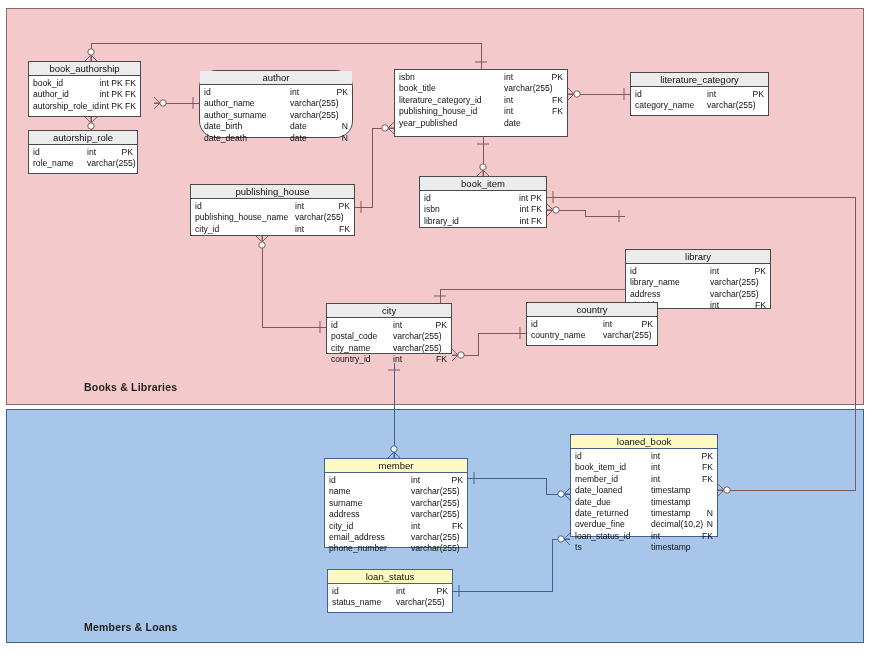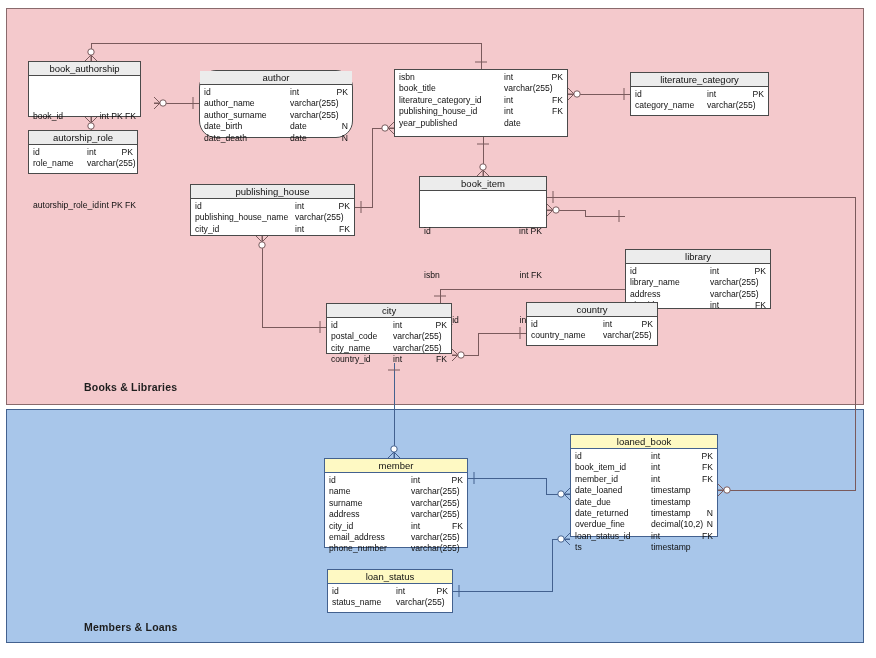--- a/index.html
+++ b/index.html
@@ -72,21 +72,21 @@
     white-space:nowrap;
   }
   .entity .c-name{ flex:0 0 auto; }
   .entity .c-type{ position:absolute; }
   .entity .c-key{ position:absolute; }
   
   .entity.three .row{ position:relative; }
   .entity.three .c-type{ left:var(--tcol); }
   .entity.three .c-key{ right:0; text-align:right; }
   
-  .entity.merged .row{ position:relative;margin-top:33px; }
+  .entity.merged .row{ position:relative; }
   .entity.merged .c-key{ right:0; text-align:right; }
 </style>
 </head>
 <body>
 
 <div id="canvas">
 
   <div id="zones-layer">
       <div class="zone" style="left: 6px; top: 8px; width: 858px; height: 397px; background: rgb(244, 201, 204); border: 1px solid rgb(138, 106, 108);"></div>
       <div class="zone-label" style="left: 36px; top: 381px;">Books &amp; Libraries</div>

